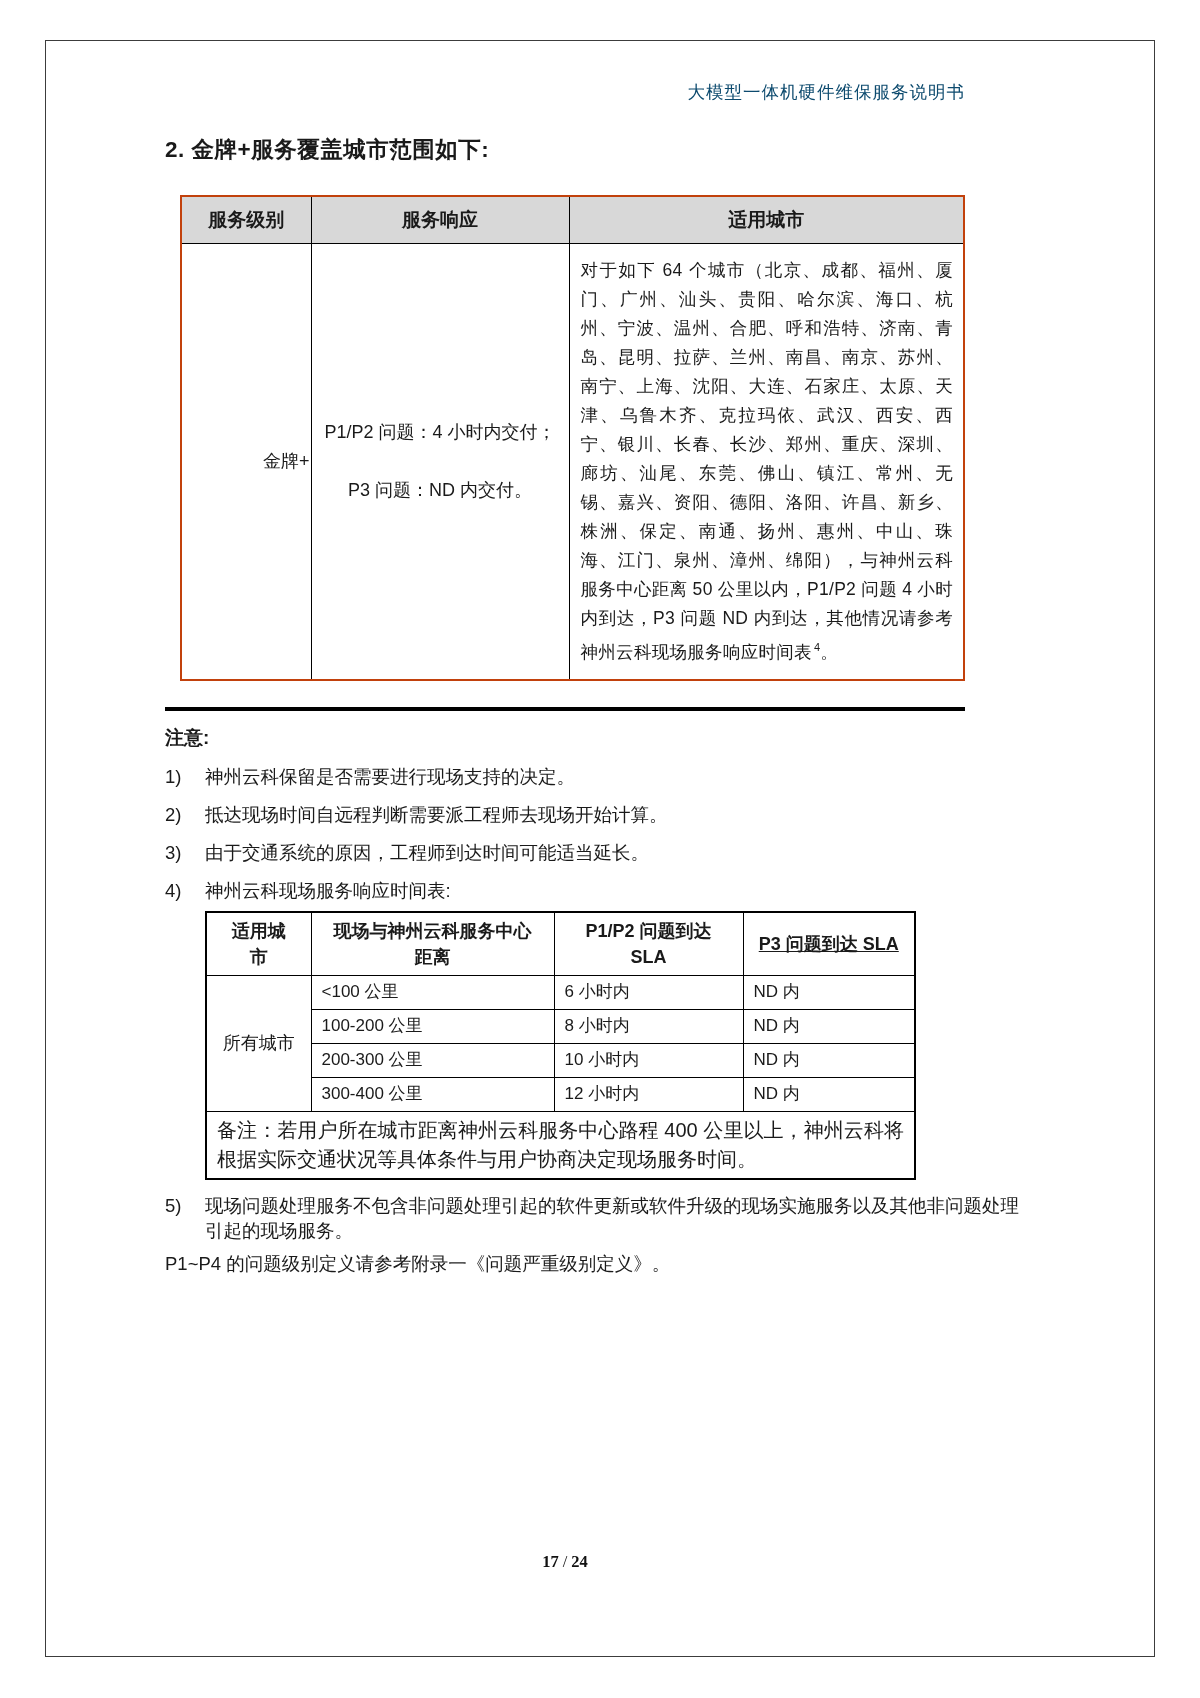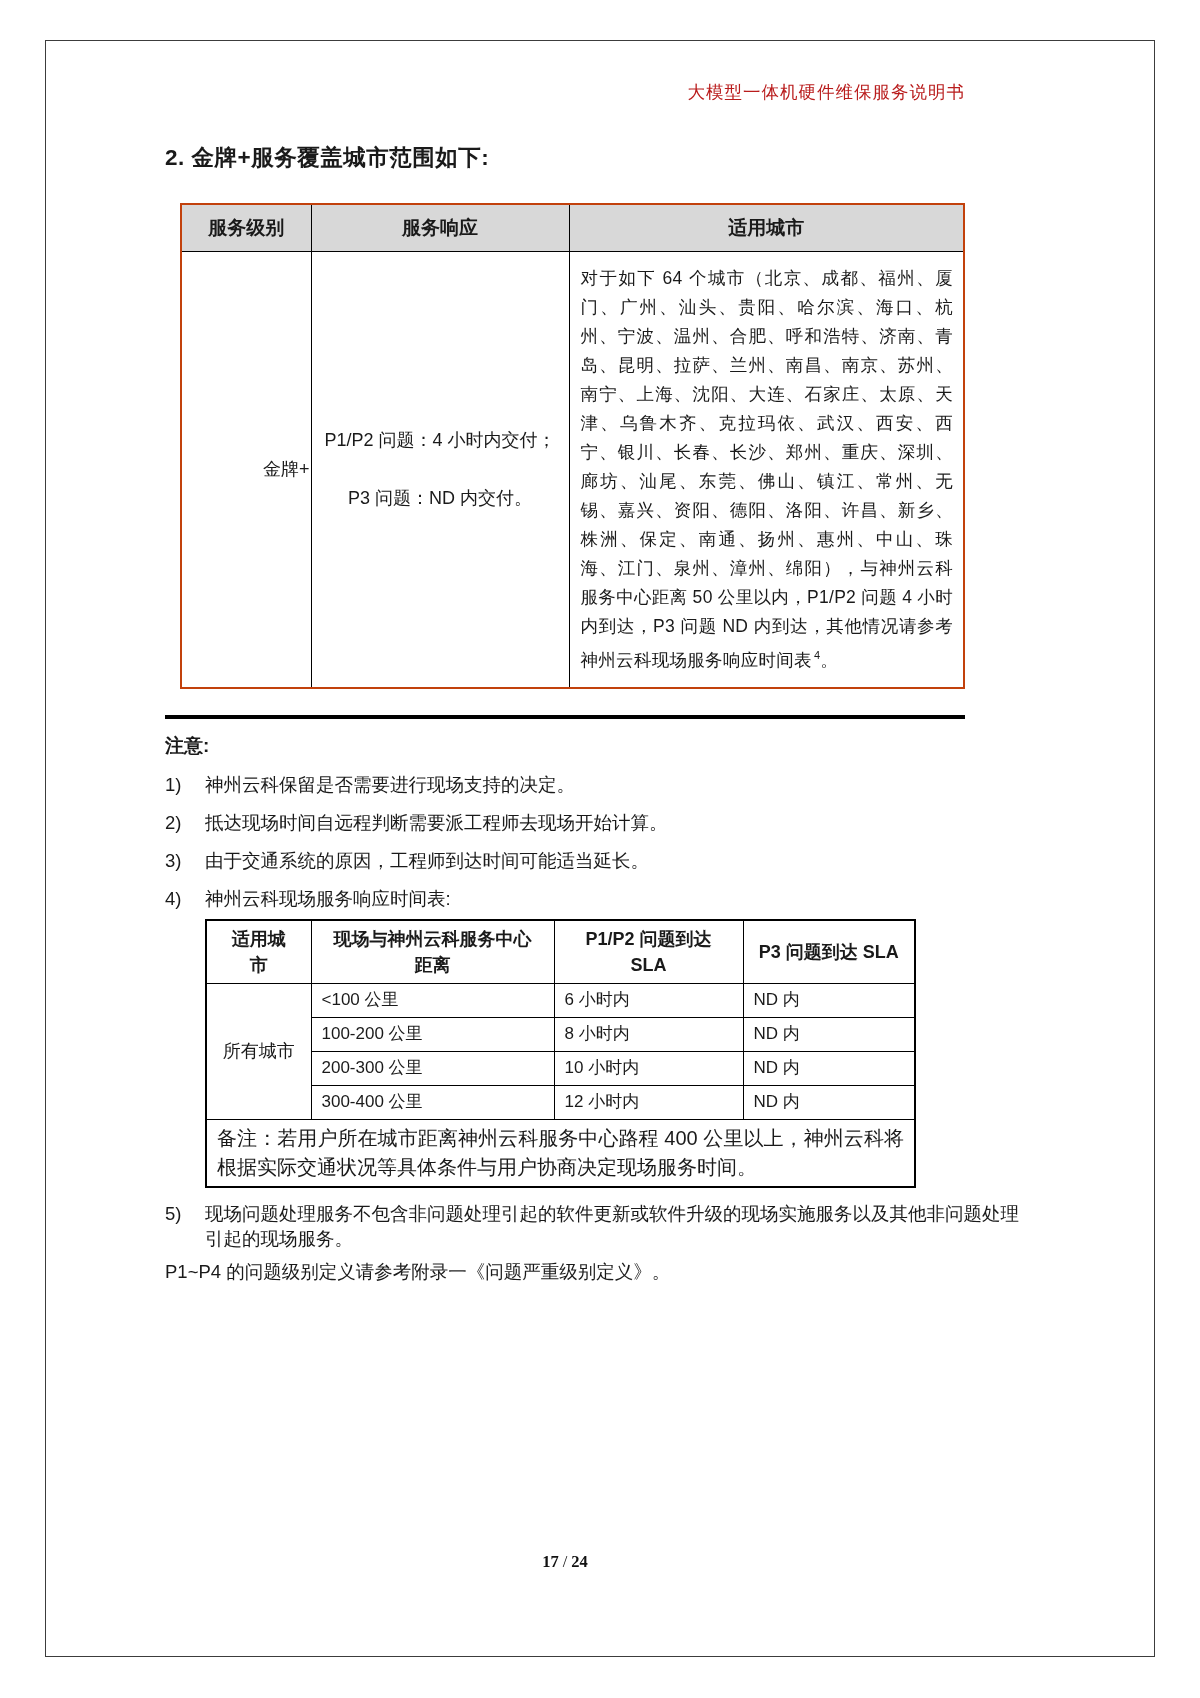--- a/index.html
+++ b/index.html
@@ -19,24 +19,24 @@
   .content {
     position:absolute; left:165px; top:0;
     width:800px;
   }
   .doc-header {
     margin-top:80px;
     text-align:right;
     font-family:"Liberation Serif", "DejaVu Serif", serif;
     font-size:17.5px;
     letter-spacing:1px;
-    color:#b91c1c;
+    color:#0c4a6e;
   }
   .section-heading {
-    margin-top:38px;
+    margin-top:30px;
     font-size:22.5px;
     font-weight:bold;
     letter-spacing:0.5px;
   }
   
   table.t1 {
     margin-top:30px;
     margin-left:15px;
     border-collapse:collapse;
     border:2px solid #c2410c;
@@ -100,21 +100,21 @@
     font-size:18px; font-weight:bold;
     text-align:center; vertical-align:middle;
     line-height:26px;
     height:58px;
     padding:2px 16px;
     background:#fff;
   }
   table.t2 .c1 { width:105px; }
   table.t2 .c2 { width:243px; }
   table.t2 .c3 { width:189px; }
-  table.t2 .c4 { width:172px; }
+  table.t2 .c4 { width:172px;text-decoration:underline; }
   table.t2 th.c4 { padding:2px 4px; }
   table.t2 td {
     font-size:17px; line-height:22px;
     height:29px;
     padding:2px 10px;
     text-align:left; vertical-align:middle;
   }
   table.t2 td.scope { text-align:center; font-size:18px; }
   table.t2 td.remark {
     height:auto;

